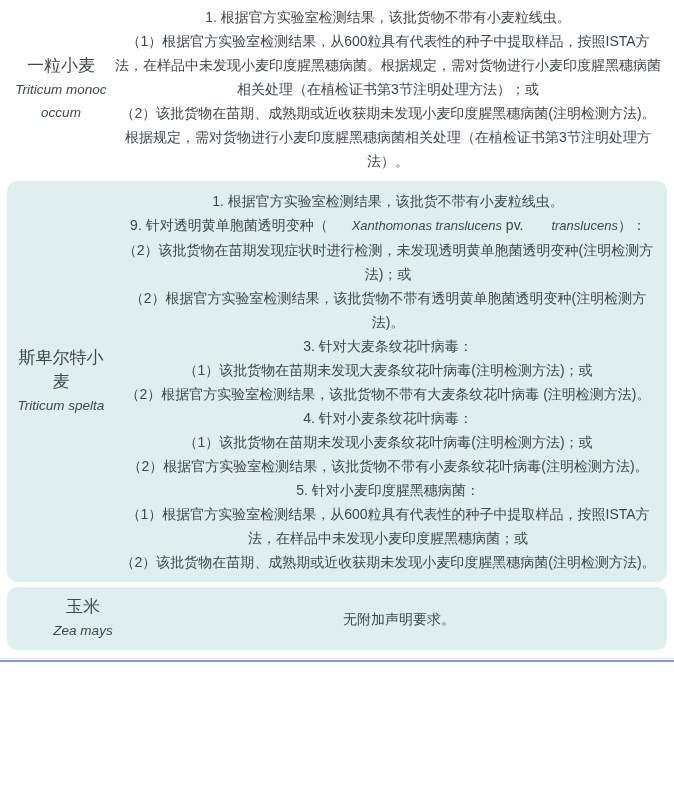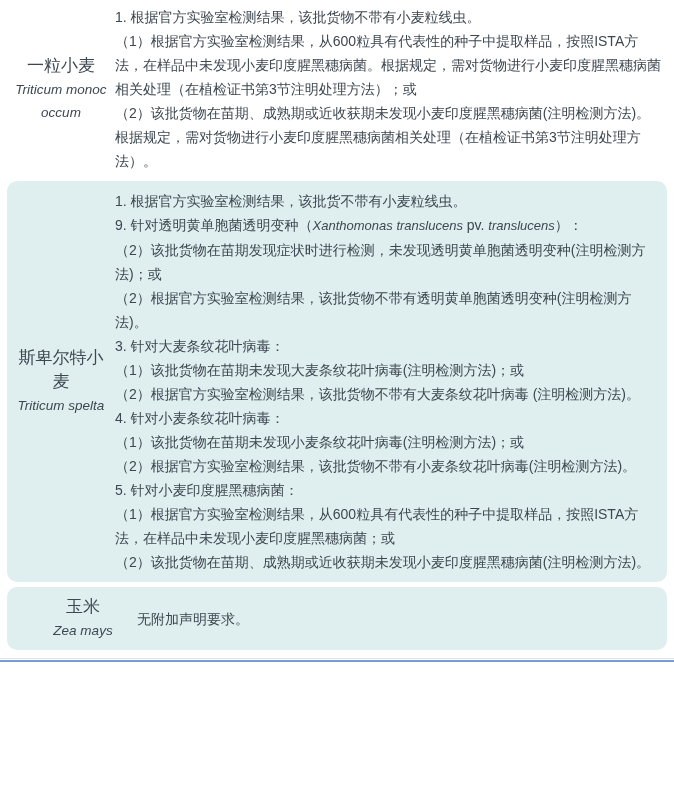--- a/index.html
+++ b/index.html
@@ -60,24 +60,26 @@
     font-size: 14px;
     line-height: 24px;
     padding-right: 6px;
     display: flex;
     flex-direction: column;
     justify-content: center;
     box-sizing: border-box;
   }
   .clause {
     margin: 0;
+    text-align: center;
   }
   .latin-inline {
     font-style: italic;
     font-size: 13px;
+    margin-left: 24px;
   }
   .bottom-divider {
     margin-top: 8px;
     width: 674px;
   }
   .bottom-divider .light-line {
     height: 1px;
   }
   .bottom-divider .dark-line {
     height: 2px;

